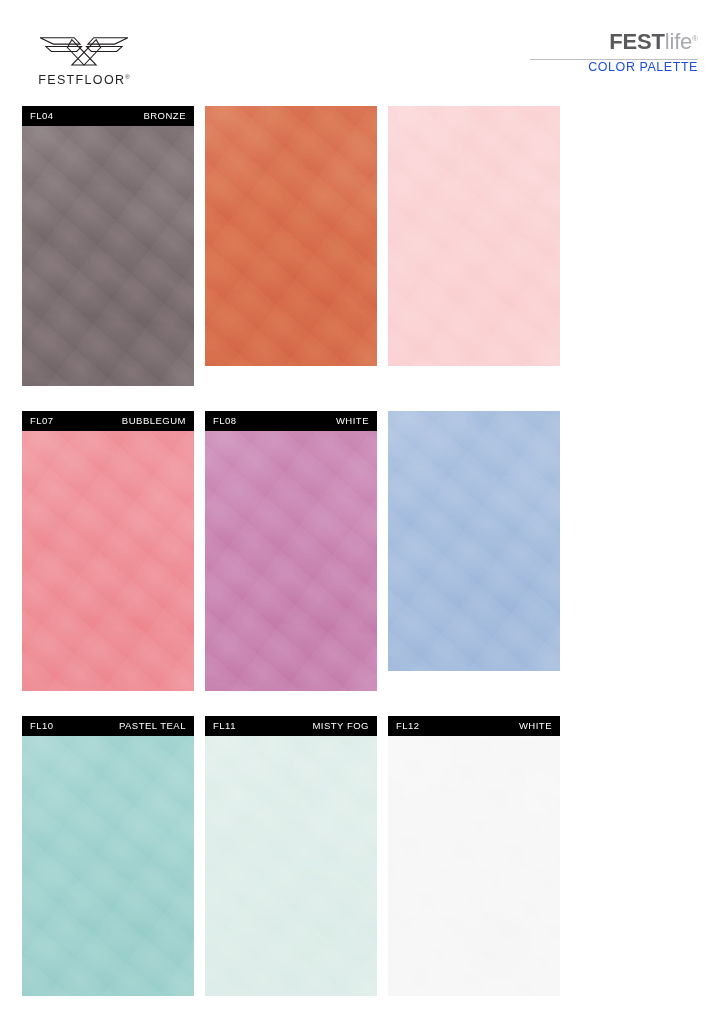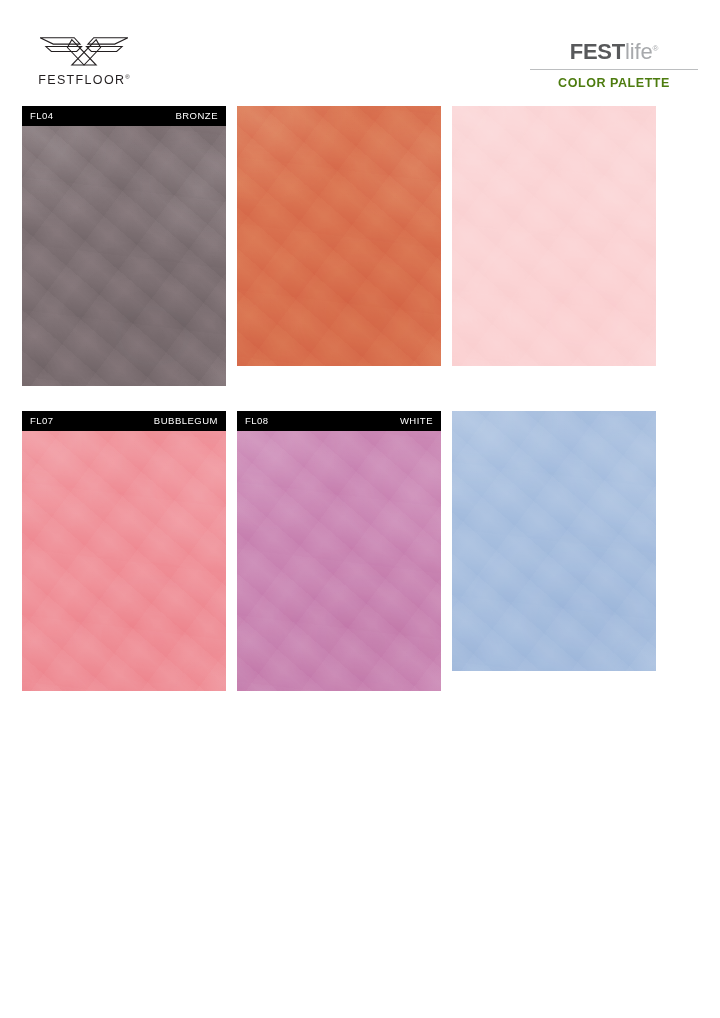--- a/index.html
+++ b/index.html
@@ -50,23 +50,23 @@
   }
   .logo-word sup {
     font-size: 6px;
     vertical-align: super;
     letter-spacing: 0;
   }
 
   .brand-block {
     position: absolute;
     right: 22px;
-    top: 36px;
+    top: 26px;
     width: 168px;
-    text-align: center;
+    text-align: right;
   }
   .brand-title {
     font-size: 22px;
     line-height: 26px;
     white-space: nowrap;
     font-family: "Liberation Sans", sans-serif;
   }
   .brand-title .fest {
     font-weight: bold;
     color: #58595b;
@@ -82,42 +82,42 @@
     vertical-align: super;
     color: #a7a9ac;
   }
   .brand-rule {
     margin-top: 4px;
     width: 100%;
     height: 1px;
     background: #bcbec0;
   }
   .brand-sub {
-    margin-top: 6px;
+    margin-top: 0;
     font-size: 12.5px;
     letter-spacing: 0.55px;
-    color: #4d7c0f;
-    font-weight: 700;
+    color: #1d4ed8;
+    font-weight: 400;
     white-space: nowrap;
   }
 
   
   .grid {
     position: absolute;
     left: 22px;
     top: 106px;
     width: 644px;
   }
   .row {
     display: flex;
     gap: 11px;
     margin-bottom: 25px;
   }
   .swatch {
-    width: 204px;
+    width: 172px;
     position: relative;
   }
   .swatch-label {
     height: 20px;
     background: #000000;
     display: flex;
     align-items: center;
     justify-content: space-between;
     padding: 0 8px;
     box-sizing: border-box;
@@ -233,14 +233,37 @@
         <span class="swatch-code">FL08</span>
         <span class="swatch-name">WHITE</span>
       </div>
       <div class="swatch-fill" style="background-color: rgb(202, 135, 180);"></div>
     </div>
     <div class="swatch">
       <div class="swatch-fill" style="background-color: rgb(168, 191, 223);"></div>
     </div>
   </div>
 
+  <div class="row">
+    <div class="swatch">
+      <div class="swatch-label">
+        <span class="swatch-code">FL10</span>
+        <span class="swatch-name">PASTEL TEAL</span>
+      </div>
+      <div class="swatch-fill" style="background-color: rgb(162, 211, 208);"></div>
+    </div>
+    <div class="swatch">
+      <div class="swatch-label">
+        <span class="swatch-code">FL11</span>
+        <span class="swatch-name">MISTY FOG</span>
+      </div>
+      <div class="swatch-fill" style="background-color: rgb(223, 238, 234);"></div>
+    </div>
+    <div class="swatch">
+      <div class="swatch-label">
+        <span class="swatch-code">FL12</span>
+        <span class="swatch-name">WHITE</span>
+      </div>
+      <div class="swatch-fill" style="background-color: rgb(247, 247, 247);"></div>
+    </div>
+  </div>
 
 </div>
 
 </body></html>

